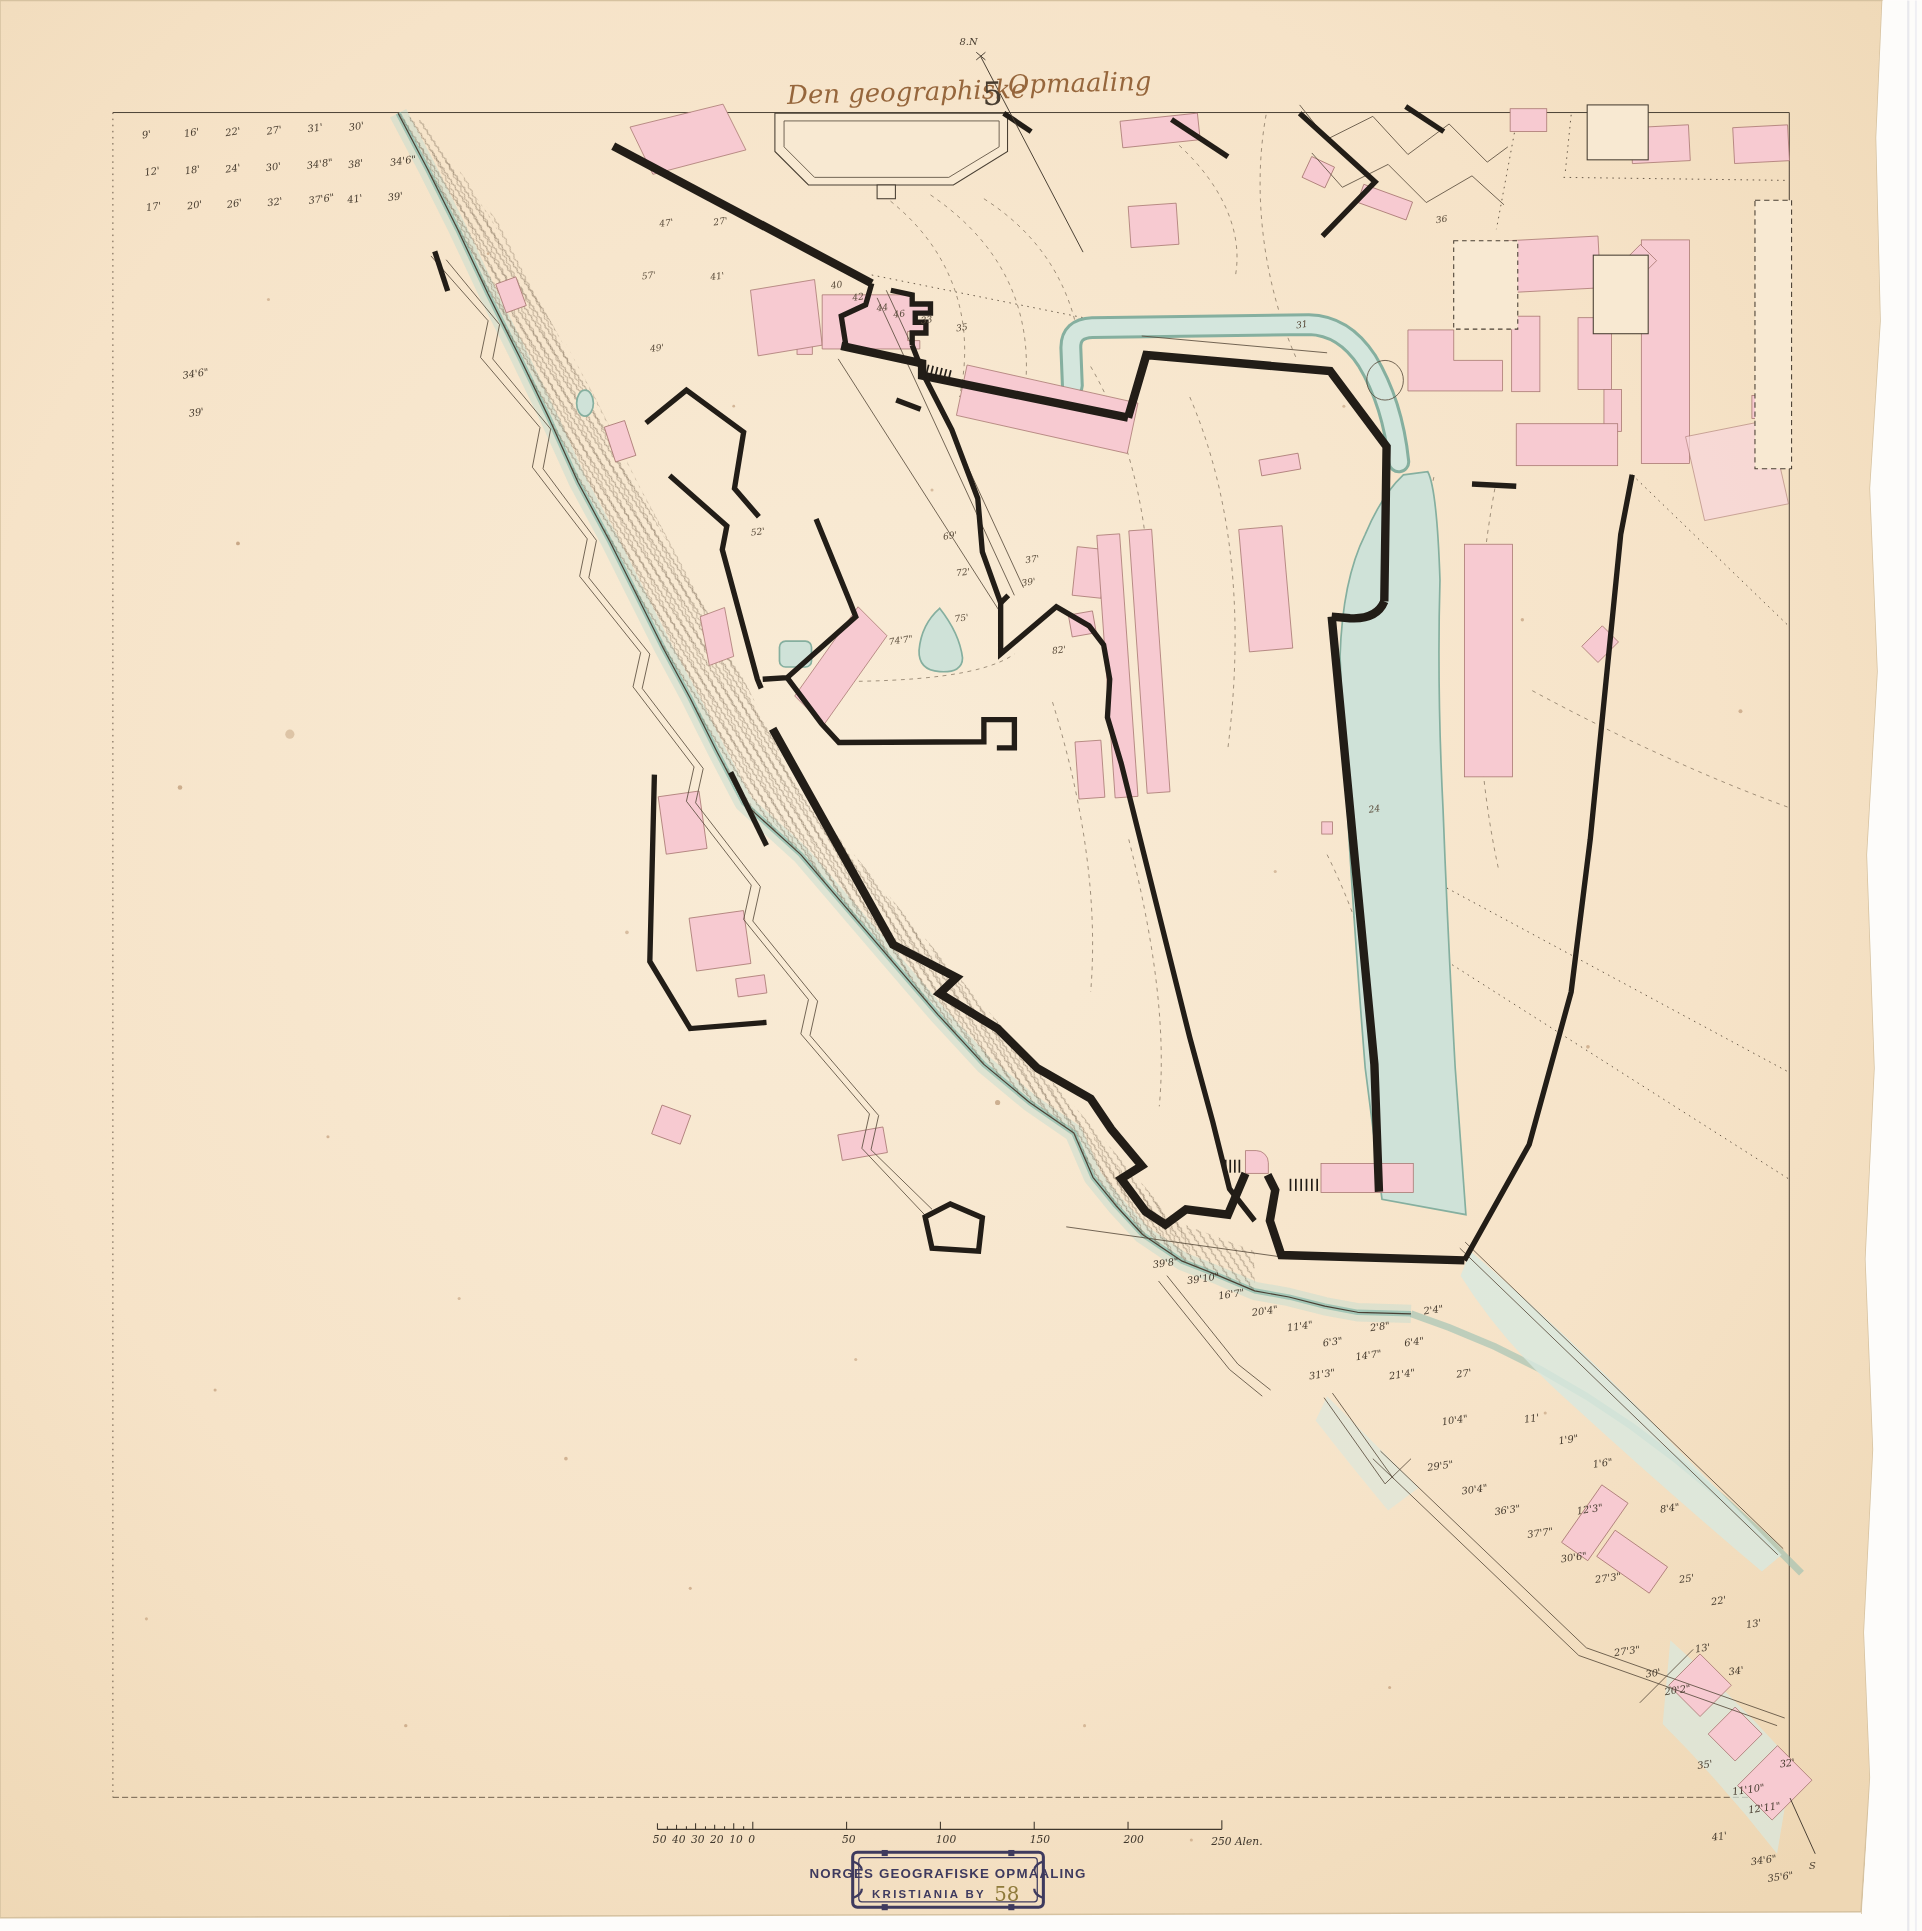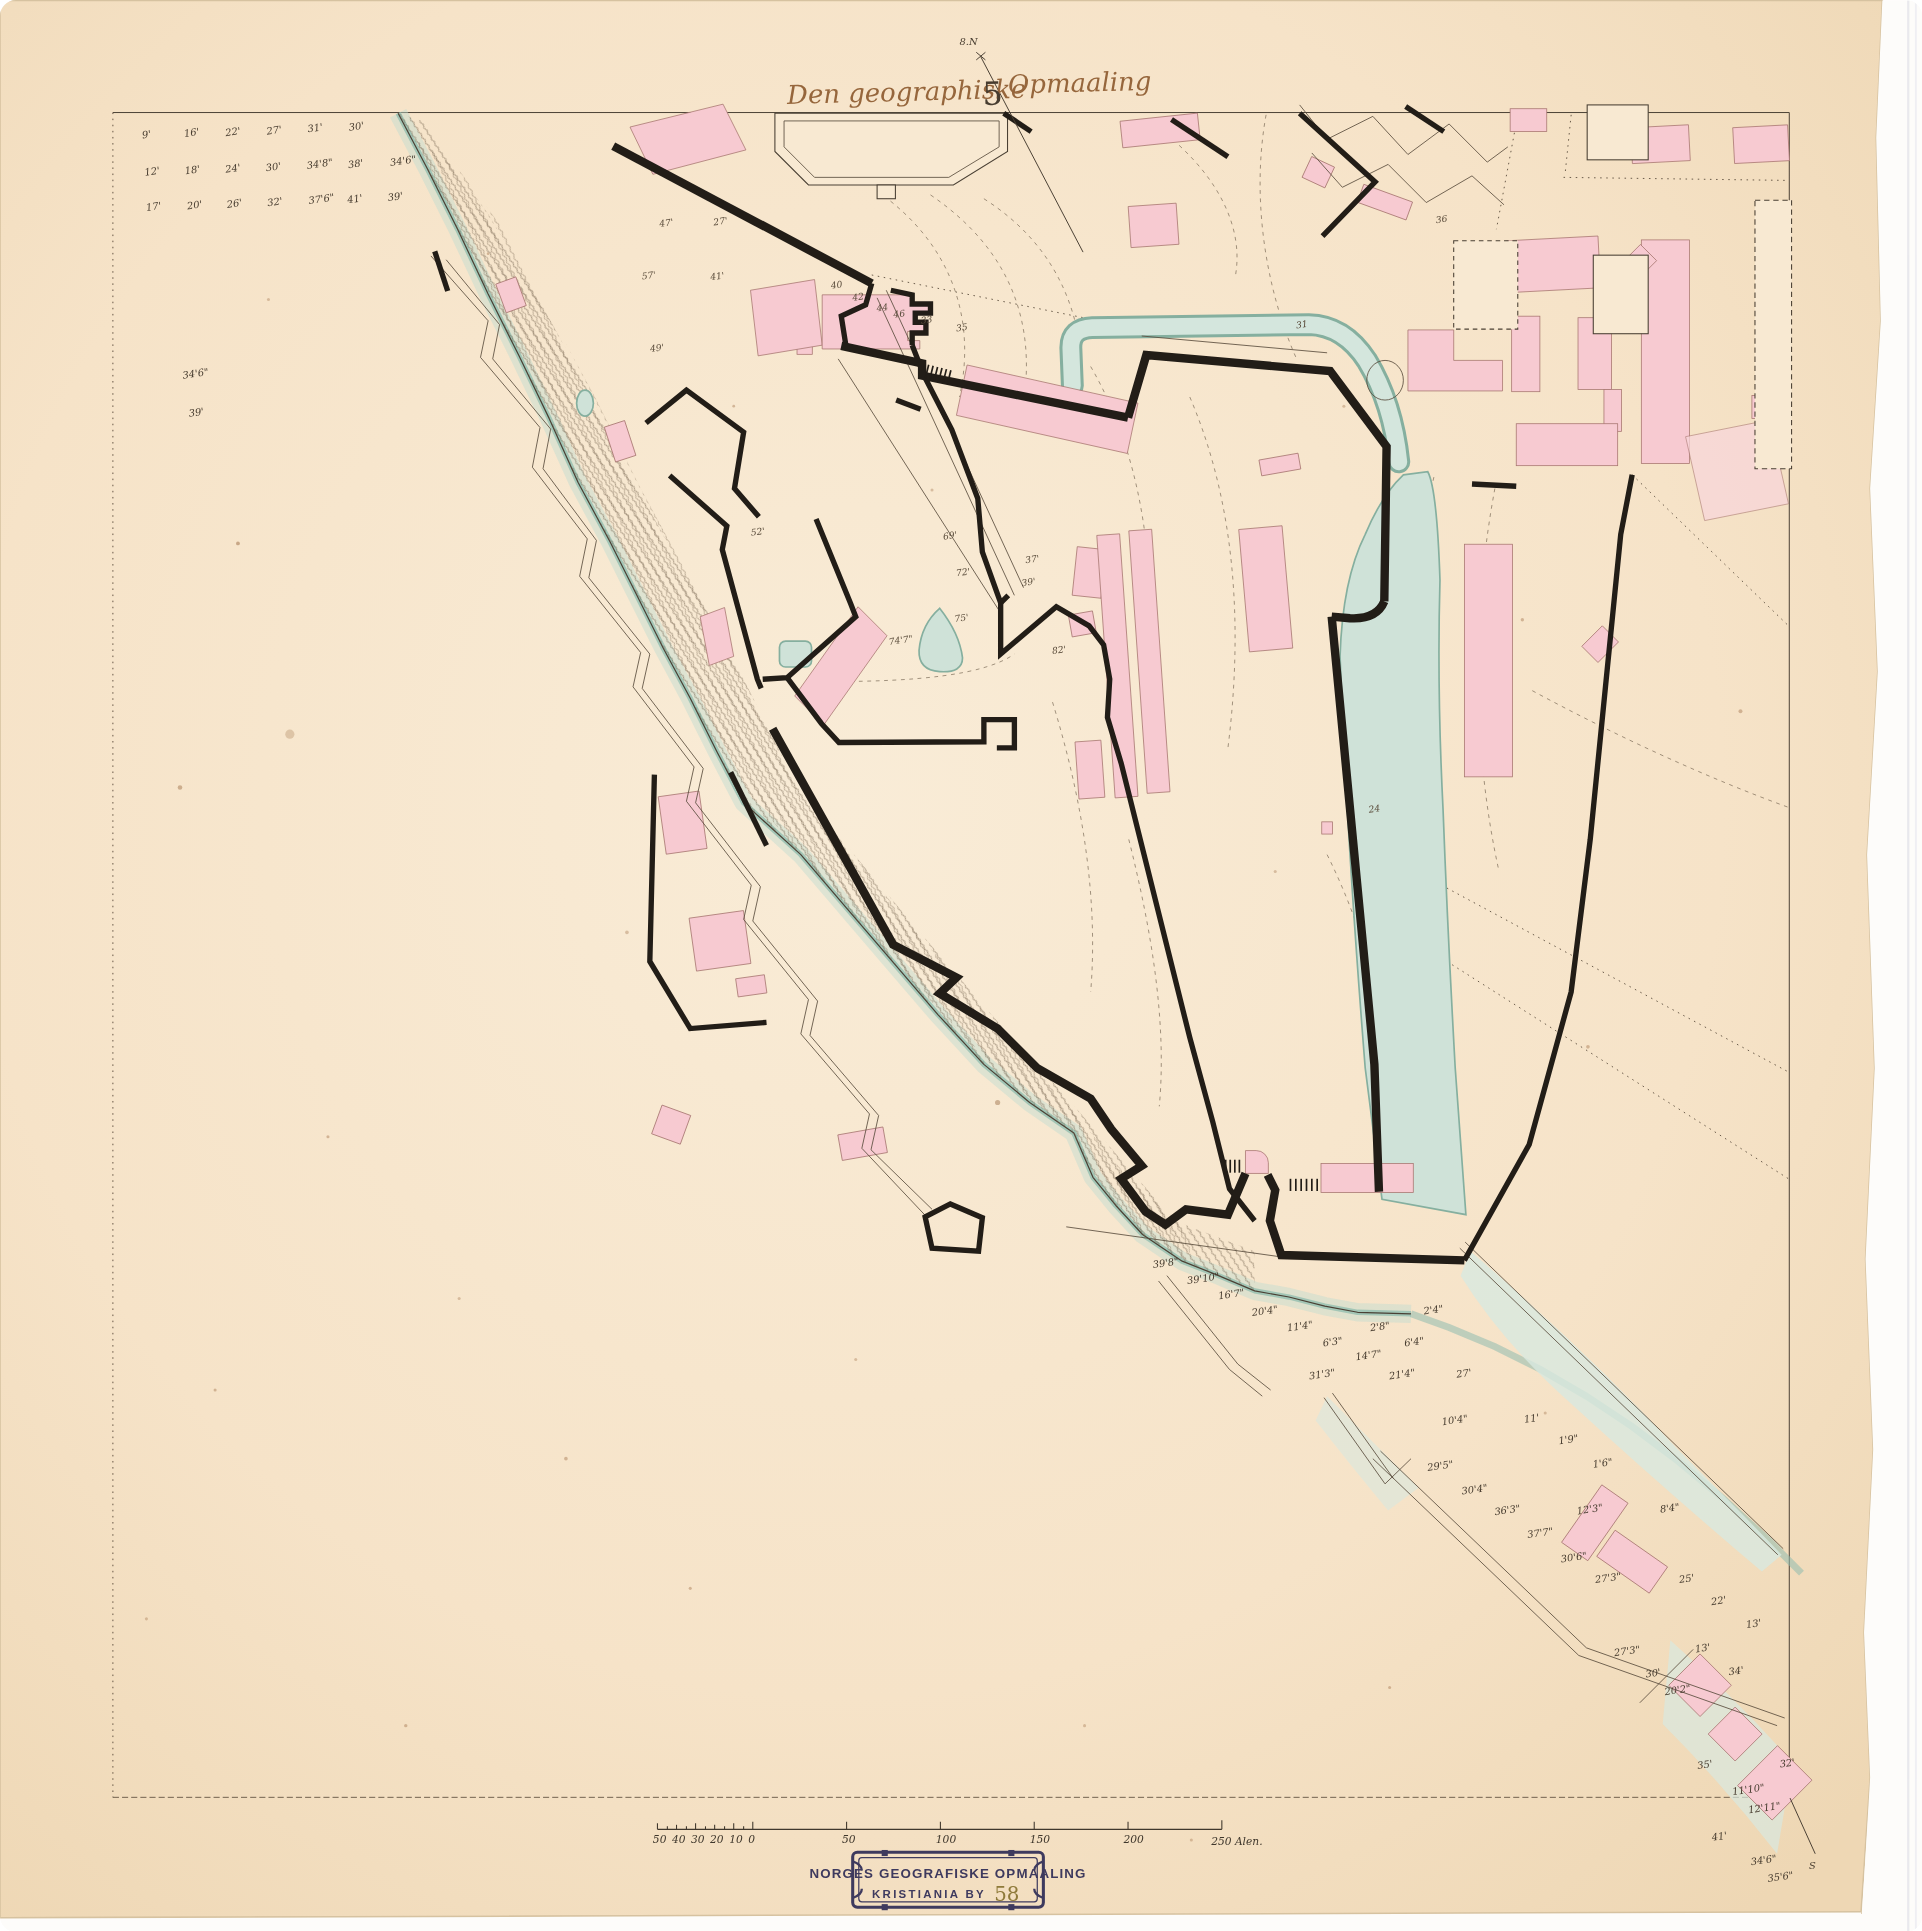--- a/index.html
+++ b/index.html
@@ -1,17 +1,17 @@
 <!DOCTYPE html>
 <html style="font-size:12.2px"><head>
 <meta charset="utf-8">
 <style>
   html,body{margin:0;padding:0;background:#ffffff;}
   #scene{position:relative;width:1922px;height:1932px;overflow:hidden;
-         font-family:"DejaVu Serif", serif;border-radius:16px;}
+         font-family:"DejaVu Serif", serif;}
   svg{display:block}
   .ink{stroke:#4a4034;fill:none;stroke-width:1.3;}
   .thin{stroke:#584b3c;fill:none;stroke-width:1.1;}
   .dots{stroke:#5d4f3e;fill:none;stroke-width:1.2;stroke-dasharray:2 6;}
   .dash{stroke:#6b5b48;fill:none;stroke-width:1.1;stroke-dasharray:5 6;opacity:.75;}
   .thick{stroke:#221d17;fill:none;stroke-width:11;stroke-linejoin:miter;}
   .thick2{stroke:#221d17;fill:none;stroke-width:7;}
   .pink{fill:#f7cad1;stroke:#a6756f;stroke-width:1;}
   .pinklight{fill:#f8d6da;stroke:#a6756f;stroke-width:1;opacity:.75;}
   .white-bld{fill:#f8e9d2;stroke:#4a4034;stroke-width:1.4;}

